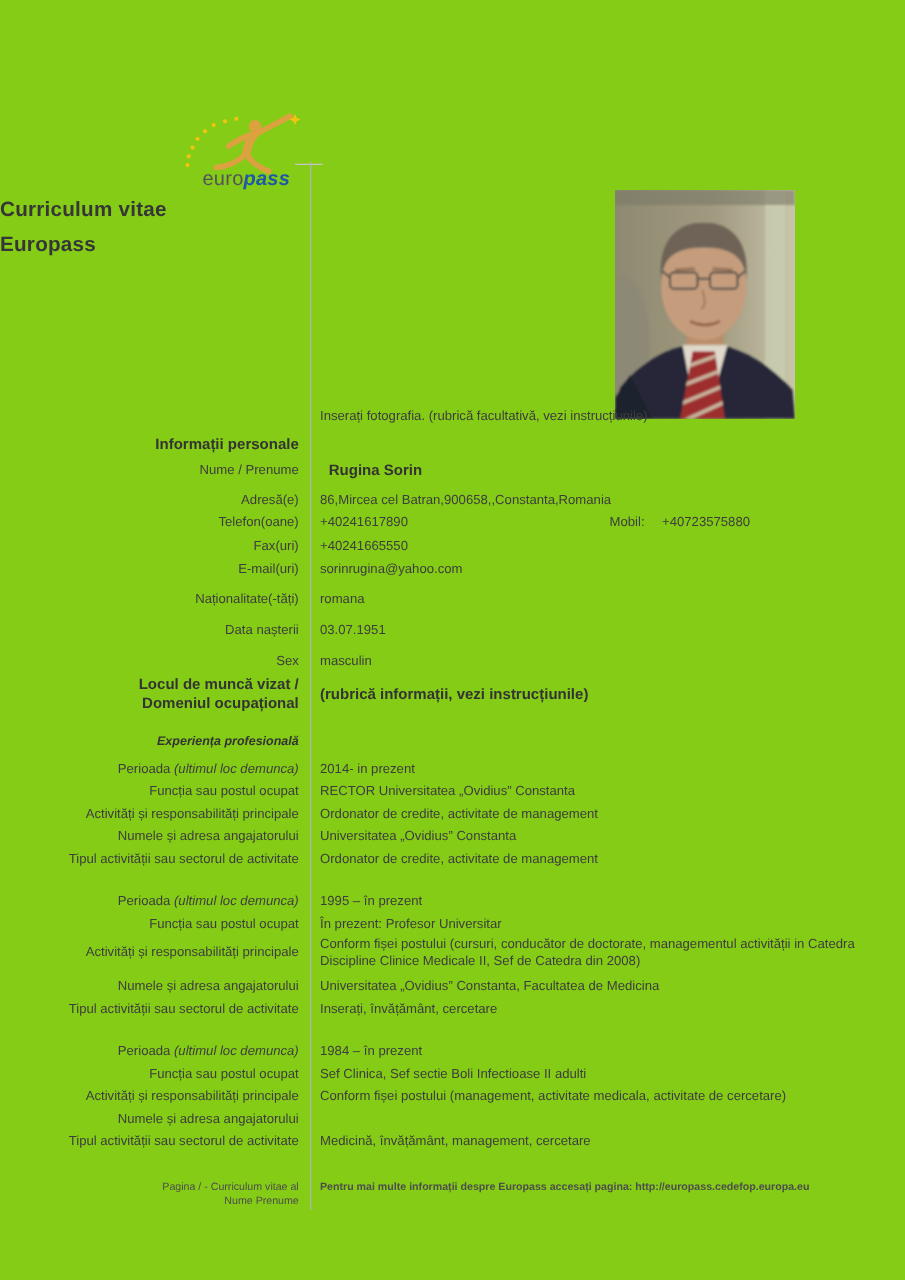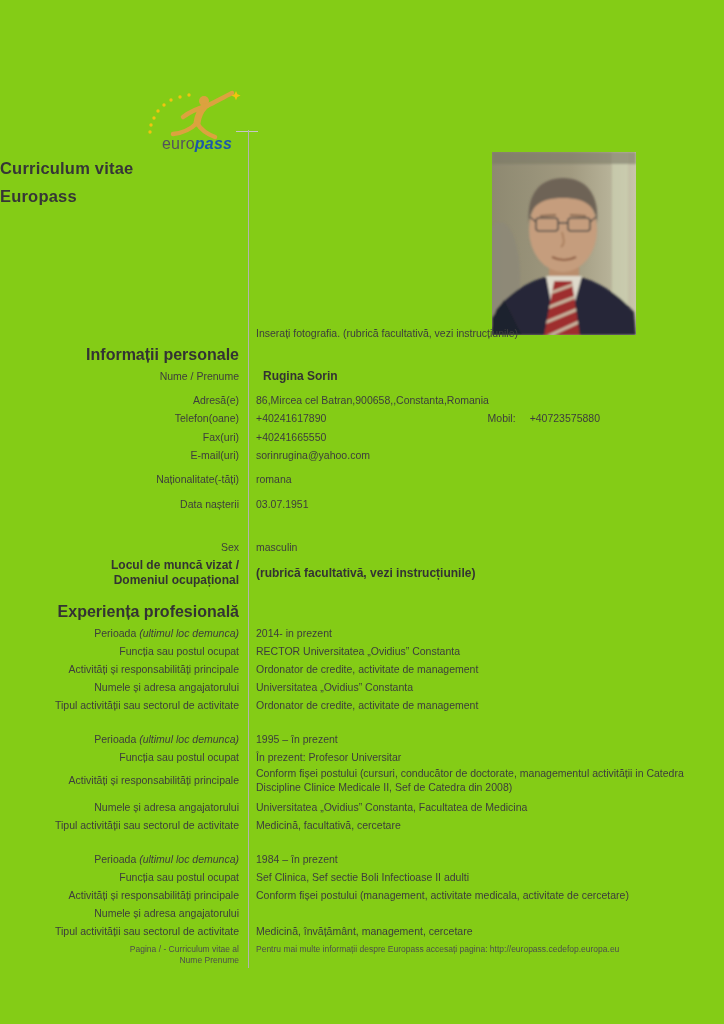--- a/index.html
+++ b/index.html
@@ -23,36 +23,36 @@
              line-height:28px;color:#363636;letter-spacing:.2px;}
 
   
   .photo{position:absolute;left:492px;top:152px;width:144px;height:183px;overflow:hidden;}
 
   
   .content{position:absolute;left:0;top:320px;width:724px;}
   .row{display:flex;align-items:center;min-height:18px;font-size:10.5px;line-height:14px;}
   .label{width:248px;box-sizing:border-box;text-align:right;padding-right:9px;color:#3d3d3d;}
   .value{flex:1;padding-left:8px;padding-right:28px;}
-  .h1{font-size:16px;font-weight:bold;color:#333333;}
-  .h2{font-size:16px;font-weight:bold;color:#333333;}
+  .h1{font-size:12px;font-weight:bold;color:#333333;}
+  .h2{font-size:10px;font-weight:bold;color:#333333;font-style:italic;}
   .name-v{font-size:12px;font-weight:bold;color:#333333;padding-left:15px;}
   .job-l{font-size:12px;font-weight:bold;line-height:15px;color:#333333;}
   .job-v{font-size:12px;font-weight:bold;color:#333333;}
   .phone-flex{display:flex;padding-right:124px;}
   .mobil-l{margin-left:auto;}
   .mobil-v{margin-left:14px;}
   .caption{color:#3d3d3d;}
   i{font-style:italic;}
 
   
   .footer{position:absolute;left:0;top:944px;width:724px;display:flex;
           font-size:8.5px;line-height:11px;color:#4d4d4d;}
   .f-left{width:248px;box-sizing:border-box;text-align:right;padding-right:9px;}
-  .f-right{flex:1;padding-left:8px;padding-right:14px;}
+  .f-right{flex:1;padding-left:8px;padding-right:14px;font-weight:bold;}
 </style>
 </head>
 <body>
 
 <div class="page">
 
   <div class="logo">
     <svg width="120" height="70" viewBox="0 0 120 70">
       <g fill="#f1c40f">
         <circle cx="10" cy="44" r="1.7"></circle>
@@ -181,31 +181,31 @@
     <div class="row" style="margin-top:6px">
       <div class="label">Naționalitate(-tăți)</div>
       <div class="value">romana</div>
     </div>
 
     <div class="row" style="margin-top:7px">
       <div class="label">Data nașterii</div>
       <div class="value">03.07.1951</div>
     </div>
 
-    <div class="row" style="margin-top:25px">
+    <div class="row" style="margin-top:7px">
       <div class="label">Sex</div>
       <div class="value">masculin</div>
     </div>
 
     <div class="row" style="margin-top:2px;min-height:30px">
       <div class="label job-l">
         <div>Locul de muncă vizat /</div>
         <div>Domeniul ocupațional</div>
       </div>
-      <div class="value job-v">(rubrică facultativă, vezi instrucțiunile)</div>
+      <div class="value job-v">(rubrică informații, vezi instrucțiunile)</div>
     </div>
 
     <div class="row" style="margin-top:15px">
       <div class="label h2">Experiența profesională</div>
       <div class="value"></div>
     </div>
 
     <div class="row" style="margin-top:3px">
       <div class="label">
         <span>Perioada</span>
@@ -244,21 +244,21 @@
     <div class="row">
       <div class="label">Activități și responsabilități principale</div>
       <div class="value">Conform fișei postului (cursuri, conducător de doctorate, managementul activității in Catedra Discipline Clinice Medicale II, Sef de Catedra din 2008)</div>
     </div>
     <div class="row" style="margin-top:4px">
       <div class="label">Numele și adresa angajatorului</div>
       <div class="value">Universitatea „Ovidius” Constanta, Facultatea de Medicina</div>
     </div>
     <div class="row">
       <div class="label">Tipul activității sau sectorul de activitate</div>
-      <div class="value">Medicină, facultativă, cercetare</div>
+      <div class="value">Inserați, învățământ, cercetare</div>
     </div>
 
     <div class="row" style="margin-top:16px">
       <div class="label">
         <span>Perioada</span>
         <i>(ultimul loc demunca)</i>
       </div>
       <div class="value">1984 – în prezent</div>
     </div>
     <div class="row">

